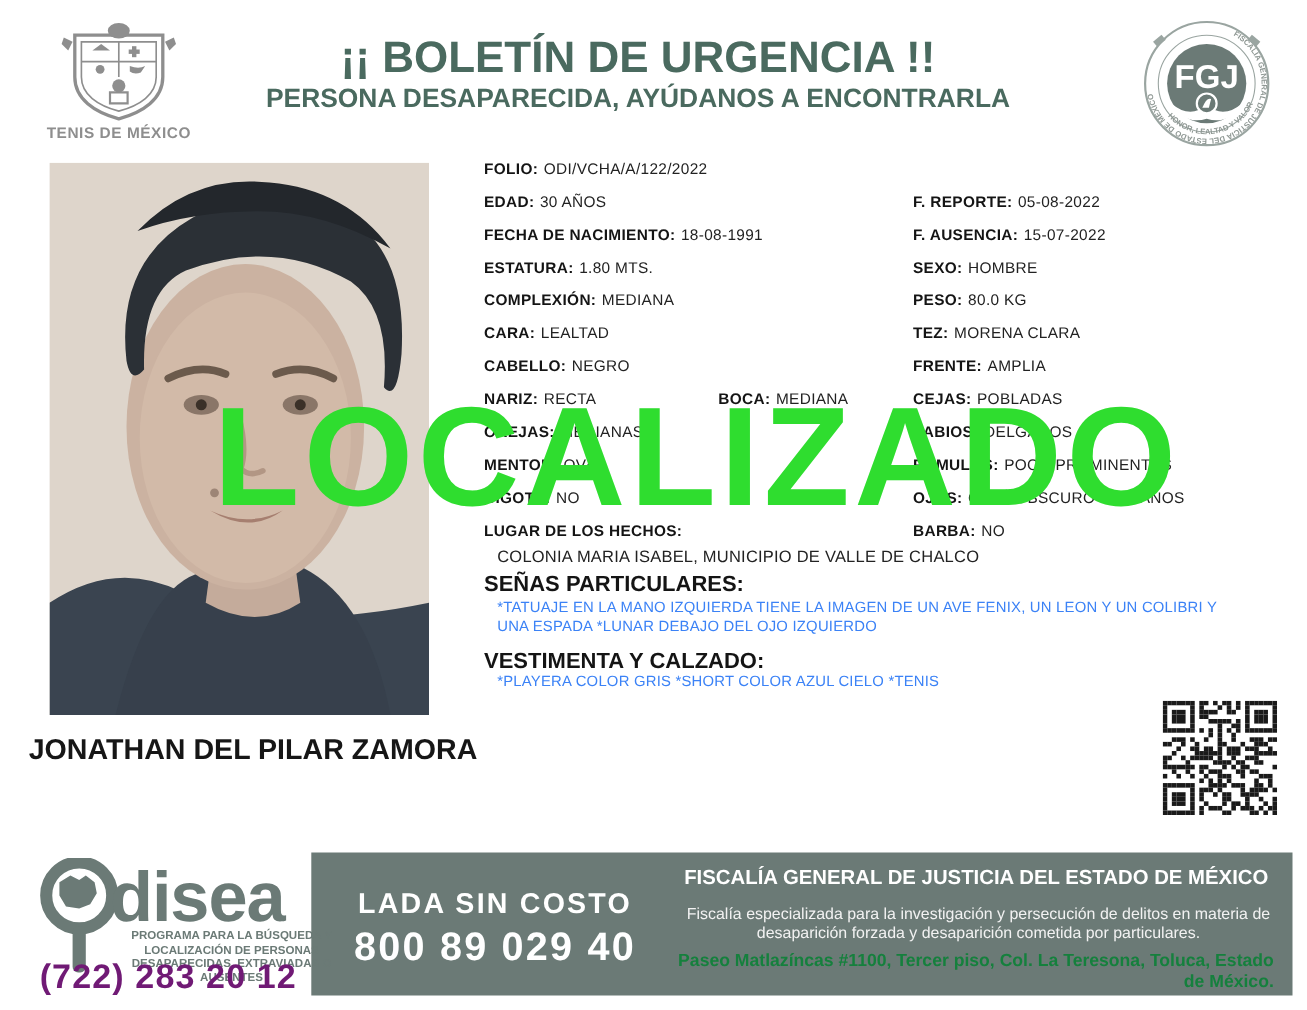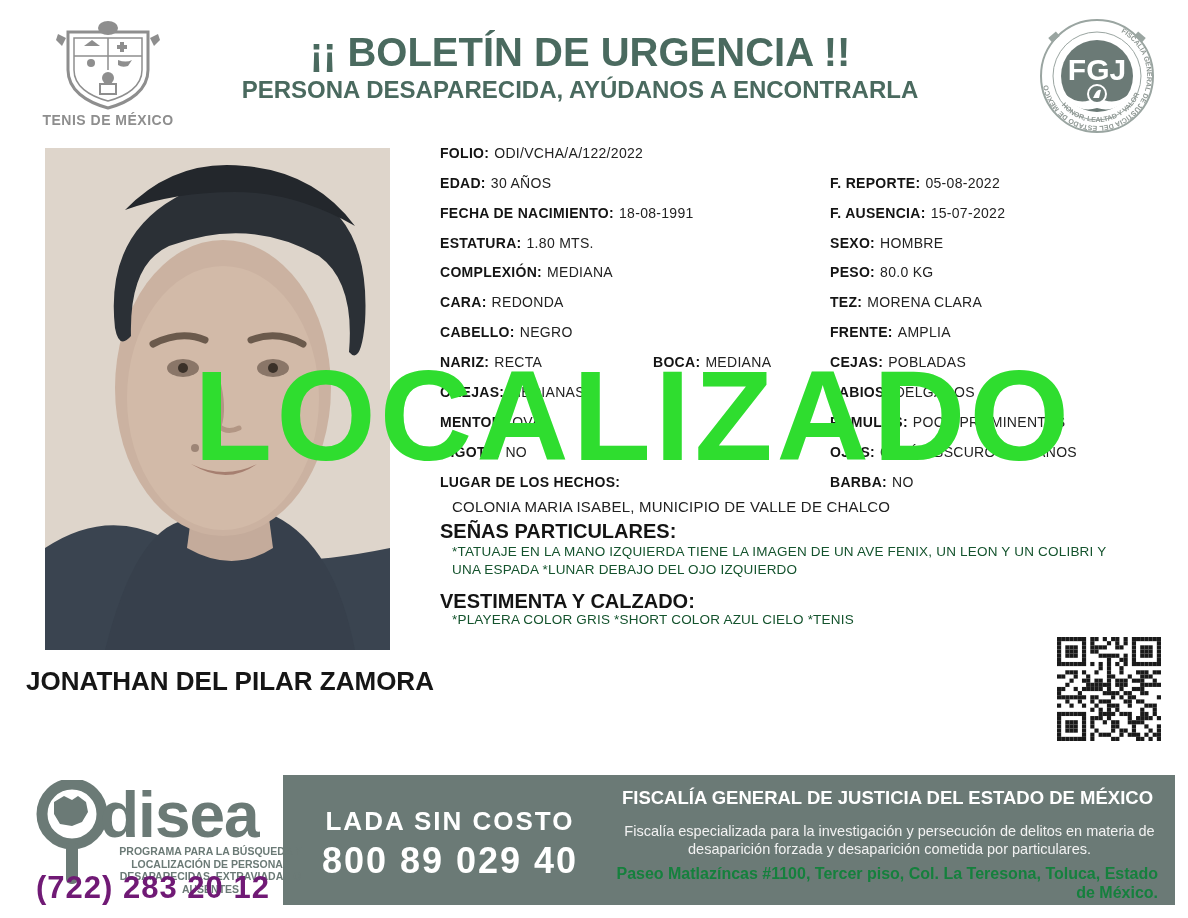--- a/index.html
+++ b/index.html
@@ -15,21 +15,21 @@
   
   .photo{position:absolute;left:45px;top:148px;width:345px;height:502px;}
   .person-name{position:absolute;left:25px;top:666px;width:410px;text-align:center;
     font-weight:bold;font-size:26px;line-height:30px;color:#161616;}
   
   .row{position:absolute;white-space:nowrap;font-size:14px;text-align:right;}
   .row .lbl{font-weight:bold;letter-spacing:.3px;color:#141414;}
   .row .val{font-weight:normal;color:#222;margin-left:5px;letter-spacing:.3px;}
   .detail-line{position:absolute;font-size:15px;letter-spacing:.2px;color:#222;}
   .sec-title{position:absolute;font-weight:bold;font-size:20px;color:#141414;}
-  .sec-text{position:absolute;font-size:13.5px;line-height:18px;letter-spacing:.2px;color:#14532d;}
+  .sec-text{position:absolute;font-size:13.5px;line-height:18px;letter-spacing:.2px;color:#3b82f6;}
   
   .localizado{position:absolute;left:166px;top:352px;font-weight:800;font-size:128px;
     line-height:128px;letter-spacing:4px;color:#2fdd2f;z-index:60;white-space:nowrap;margin-left:28px;}
   
   .footer-bar{position:absolute;left:283px;top:775px;width:892px;height:130px;background:#6b7a76;}
   .lada-label{position:absolute;left:300px;top:806px;width:300px;text-align:center;
     font-weight:bold;font-size:26px;letter-spacing:2px;color:#fff;}
   .lada-number{position:absolute;left:295px;top:840px;width:310px;text-align:center;
     font-weight:bold;font-size:36px;letter-spacing:2px;color:#fff;}
   .fisc-title{position:absolute;left:610px;top:787px;width:555px;text-align:center;
@@ -120,21 +120,21 @@
     <circle cx="150" cy="300" r="4" fill="#7a6355" opacity=".6"></circle>
   </svg>
 
   <div class="person-name">JONATHAN DEL PILAR ZAMORA</div>
 
   <div class="row" style="left:440px;top:145px"><span class="lbl">FOLIO:</span><span class="val">ODI/VCHA/A/122/2022</span></div>
   <div class="row" style="left:440px;top:175px"><span class="lbl">EDAD:</span><span class="val">30 AÑOS</span></div>
   <div class="row" style="left:440px;top:205px"><span class="lbl">FECHA DE NACIMIENTO:</span><span class="val">18-08-1991</span></div>
   <div class="row" style="left:440px;top:235px"><span class="lbl">ESTATURA:</span><span class="val">1.80 MTS.</span></div>
   <div class="row" style="left:440px;top:264px"><span class="lbl">COMPLEXIÓN:</span><span class="val">MEDIANA</span></div>
-  <div class="row" style="left:440px;top:294px"><span class="lbl">CARA:</span><span class="val">REDONDA</span></div>
+  <div class="row" style="left:440px;top:294px"><span class="lbl">CARA:</span><span class="val">LEALTAD</span></div>
   <div class="row" style="left:440px;top:324px"><span class="lbl">CABELLO:</span><span class="val">NEGRO</span></div>
   <div class="row" style="left:440px;top:354px"><span class="lbl">NARIZ:</span><span class="val">RECTA</span></div>
   <div class="row" style="left:440px;top:384px"><span class="lbl">OREJAS:</span><span class="val">MEDIANAS</span></div>
   <div class="row" style="left:440px;top:414px"><span class="lbl">MENTON:</span><span class="val">OVAL</span></div>
   <div class="row" style="left:440px;top:444px"><span class="lbl">BIGOTE:</span><span class="val">NO</span></div>
   <div class="row" style="left:440px;top:474px"><span class="lbl">LUGAR DE LOS HECHOS:</span><span class="val"></span></div>
 
   <div class="row" style="left:653px;top:354px"><span class="lbl">BOCA:</span><span class="val">MEDIANA</span></div>
 
   <div class="row" style="left:830px;top:175px"><span class="lbl">F. REPORTE:</span><span class="val">05-08-2022</span></div>

